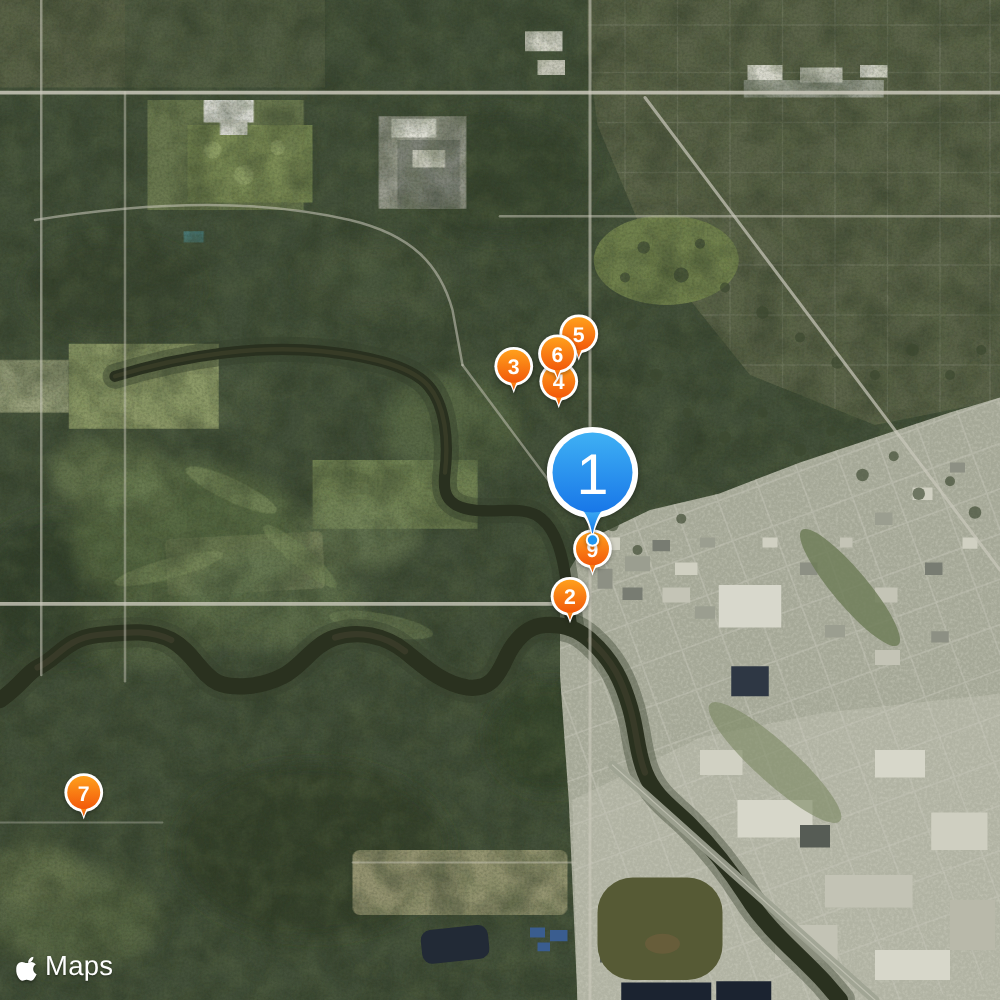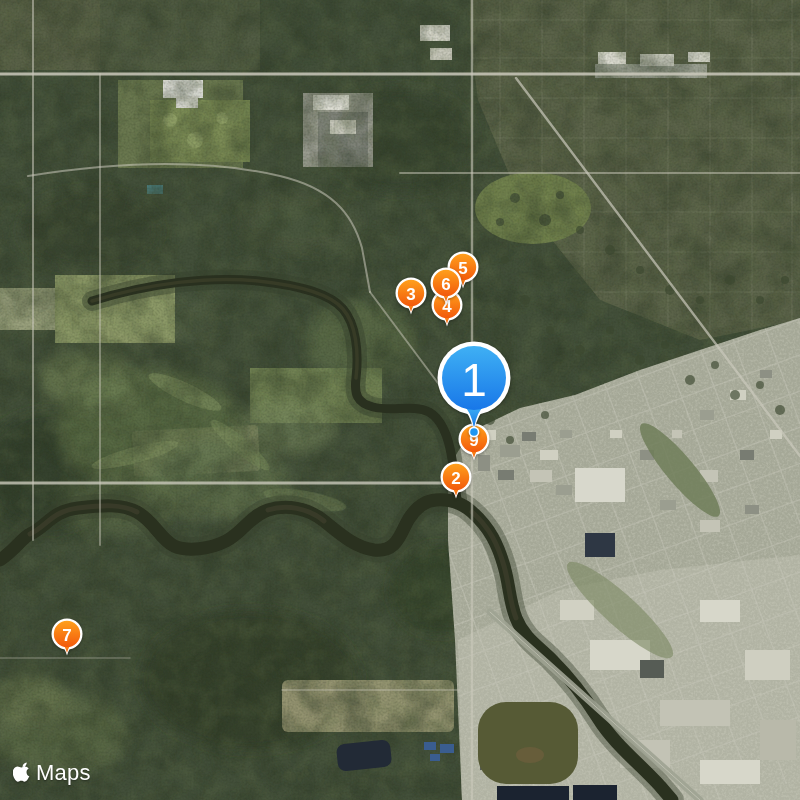--- a/index.html
+++ b/index.html
@@ -4,21 +4,21 @@
 <style>
   html,body{margin:0;padding:0;width:800px;height:800px;overflow:hidden;background:#3c4733;
     font-family:"Liberation Sans",sans-serif;}
   .map{position:relative;width:800px;height:800px;overflow:hidden;}
   .map > svg.imagery{position:absolute;left:0;top:0;}
   .markers{position:absolute;left:0;top:0;width:800px;height:800px;pointer-events:none;}
   .marker{position:absolute;width:0;height:0;pointer-events:auto;cursor:pointer;}
   .marker svg{position:absolute;overflow:visible;filter:drop-shadow(0 1px 1.5px rgba(0,0,0,.35));}
   .marker.pin svg{left:-22px;top:-22px;}
   .marker.cluster svg{left:-44px;top:-44px;}
-  .attribution{position:absolute;left:13px;bottom:14px;display:flex;align-items:flex-start;gap:4px;
+  .attribution{position:absolute;left:13px;bottom:14px;display:flex;align-items:flex-end;gap:4px;
     color:#fff;text-shadow:0 1px 2px rgba(0,0,0,.45);cursor:pointer;}
   .attribution .brand{font-size:22px;font-weight:500;letter-spacing:.2px;}
   .attribution svg{display:block;filter:drop-shadow(0 1px 1px rgba(0,0,0,.4));}
 </style>
 </head>
 <body>
 
 <div class="map">
 
   <svg class="imagery" width="800" height="800" viewBox="0 0 800 800" aria-hidden="true">

